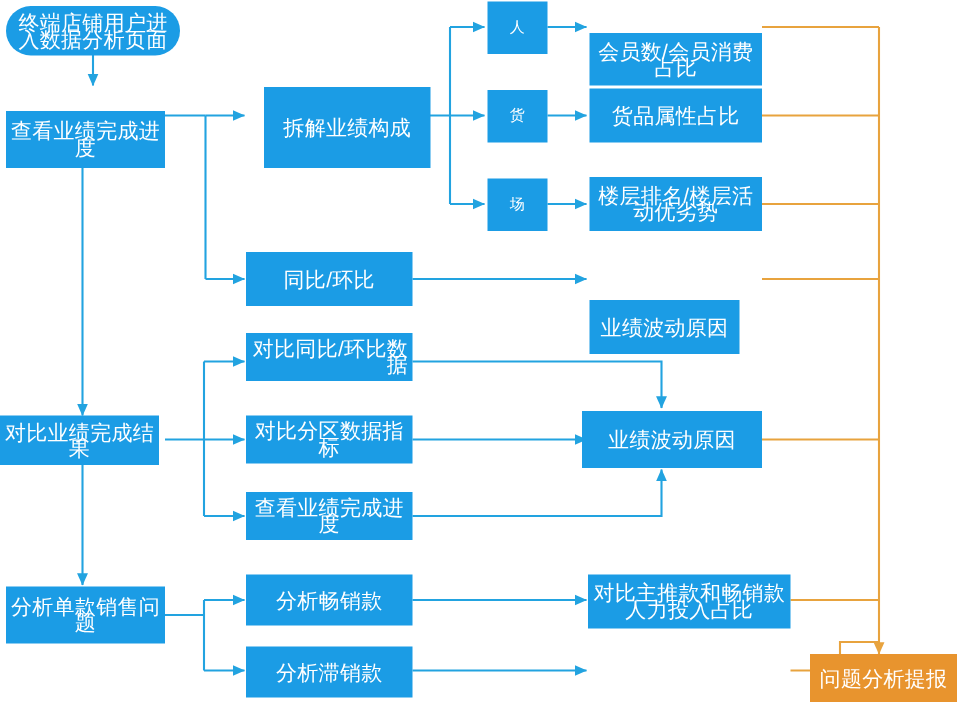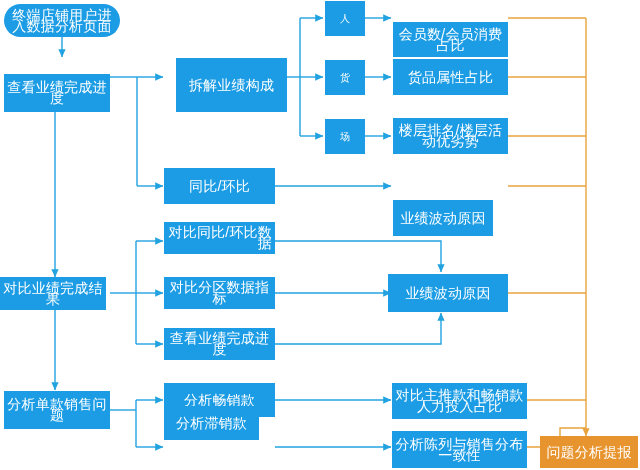--- a/index.html
+++ b/index.html
@@ -189,29 +189,26 @@
   </div>
 
   <div class="node" style="left:4px; top:391px; width:106px; height:38px;">
     <span>分析单款销售问题</span>
   </div>
 
   <div class="node" style="left:164px; top:383px; width:111px; height:34px;">
     <span>分析畅销款</span>
   </div>
 
-  <div class="node" style="left:164px; top:406px; width:95px; height:34px;">
+  <div class="node" style="left:164px; top:431px; width:111px; height:34px;">
     <span>分析滞销款</span>
   </div>
 
   <div class="node" style="left:392px; top:383px; width:135px; height:36px;">
     <span>对比主推款和畅销款人力投入占比</span>
   </div>
 
-  <div class="node" style="left:392px; top:431px; width:135px; height:37px;">
-    <span>分析陈列与销售分布一致性</span>
-  </div>
 
   <div class="node terminal" style="left:540px; top:436px; width:98px; height:32px;">
     <span>问题分析提报</span>
   </div>
 
 </div>
 
 </body></html>

